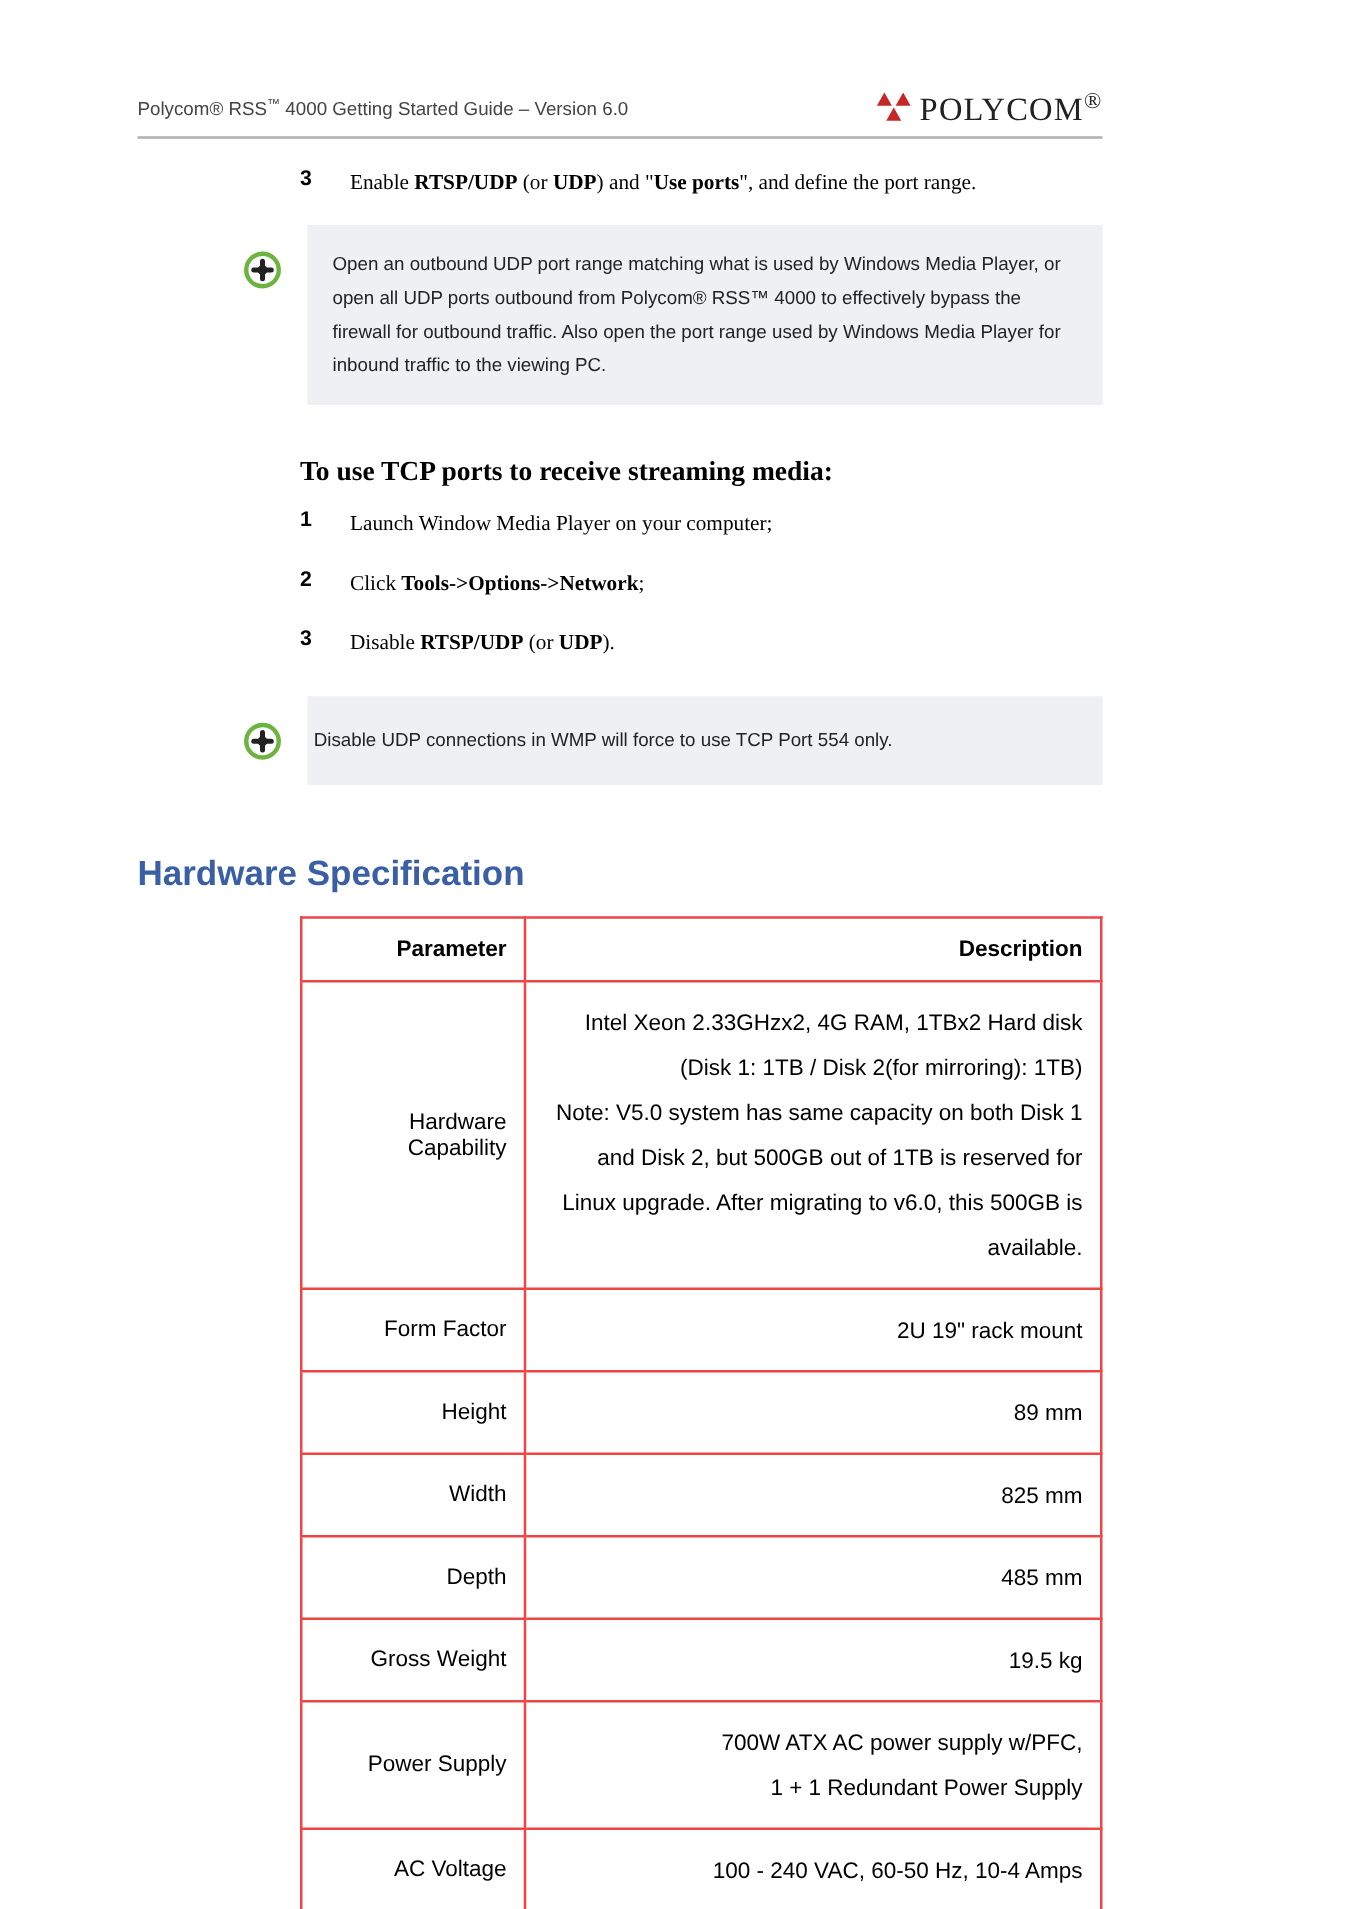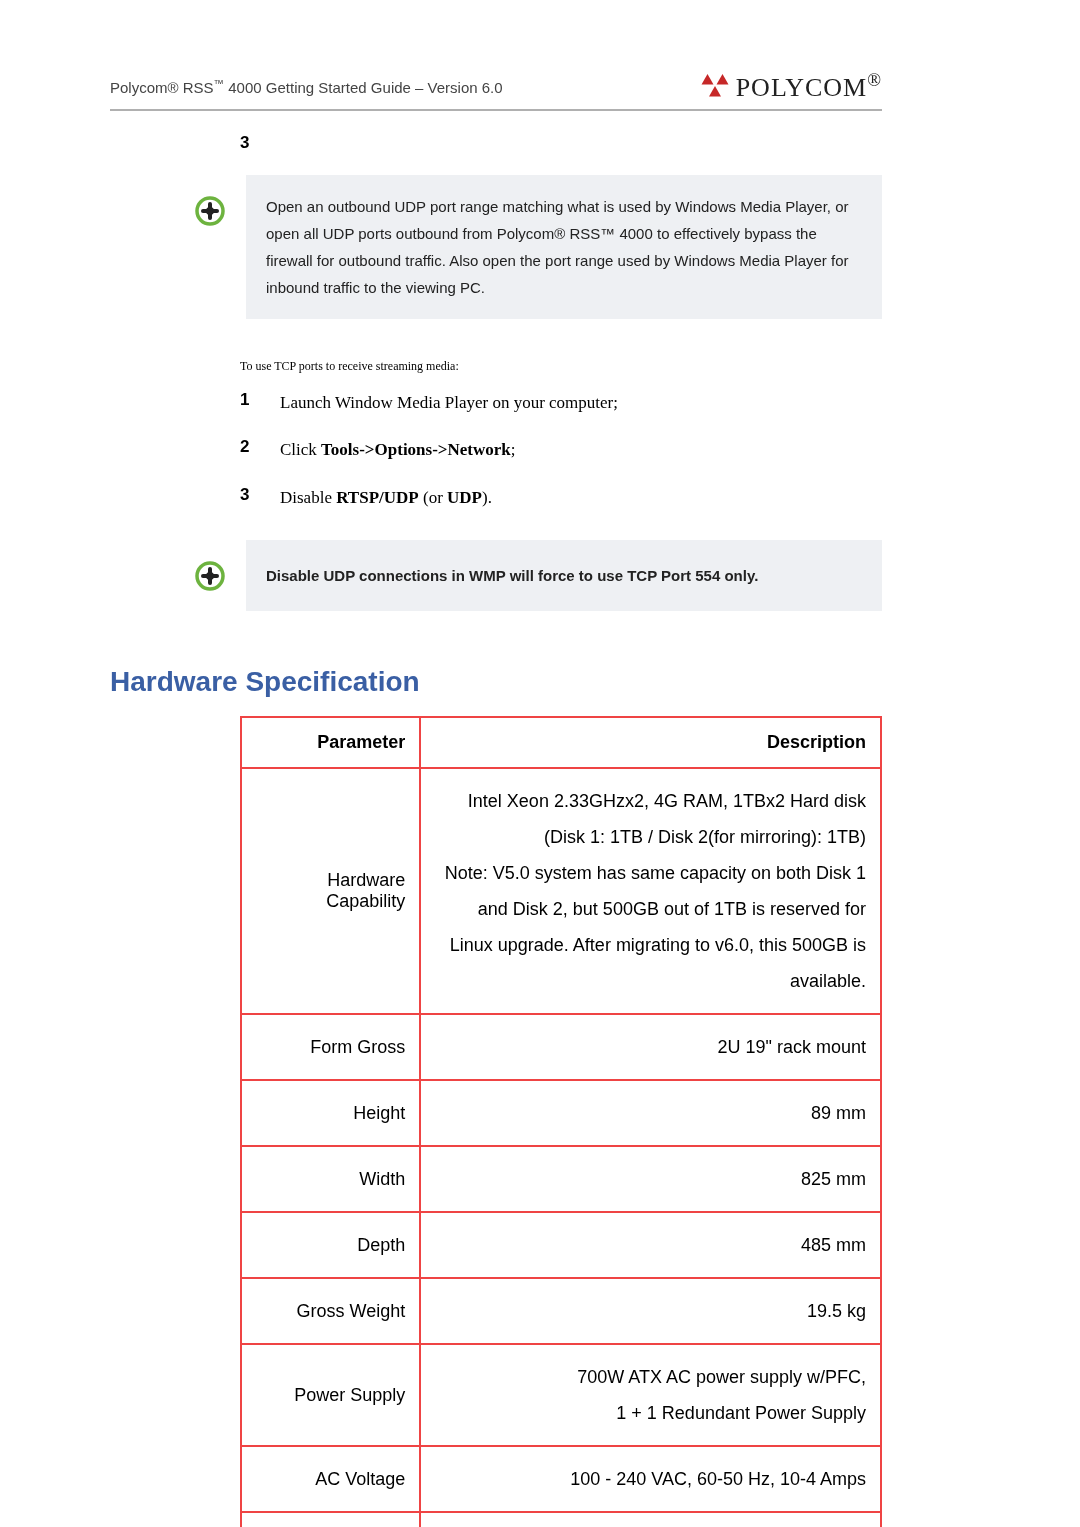--- a/index.html
+++ b/index.html
@@ -80,22 +80,22 @@
     background: #eef0f3;
     padding: 18px 20px;
     flex: 1;
     font-family: Arial, Helvetica, sans-serif;
     font-size: 15px;
     line-height: 1.8;
     color: #222;
   }
   .sub-heading {
     font-family: Georgia, "Times New Roman", serif;
-    font-weight: normal;
-    font-size: 12px;
+    font-weight: bold;
+    font-size: 22px;
     margin: 10px 0 16px 0;
   }
   .section-title {
     font-family: "Trebuchet MS", "Verdana", sans-serif;
     font-size: 28px;
     font-weight: bold;
     color: #3a5fa4;
     margin: 55px 0 18px 0;
   }
   table.spec {
@@ -141,20 +141,23 @@
         <polygon points="20,18 28,32 12,32" fill="#c62828"></polygon>
       </svg>
       <span><span>POLYCOM</span><span class="sup">®</span></span>
     </div>
   </div>
 
   <div class="content">
 
     <div class="num-list">
       <span class="num">3</span>
+      <span class="text">
+        <span>Enable </span><span class="bold">RTSP/UDP</span><span> (or </span><span class="bold">UDP</span><span>) and "</span><span class="bold">Use ports</span><span>", and define the port range.</span>
+      </span>
     </div>
 
     <div class="note-block">
       <svg class="note-icon" viewBox="0 0 32 32">
         <circle cx="16" cy="16" r="13" fill="none" stroke="#6db33f" stroke-width="3.5"></circle>
         <rect x="14" y="7" width="4" height="10" rx="2" fill="#222"></rect>
         <rect x="7" y="14" width="10" height="4" rx="2" fill="#222"></rect>
         <rect x="15" y="14" width="10" height="4" rx="2" fill="#222"></rect>
         <rect x="14" y="15" width="4" height="10" rx="2" fill="#222"></rect>
         <circle cx="16" cy="16" r="4" fill="#222"></circle>
@@ -185,42 +188,42 @@
 
     <div class="note-block" style="margin-top:30px;">
       <svg class="note-icon" viewBox="0 0 32 32">
         <circle cx="16" cy="16" r="13" fill="none" stroke="#6db33f" stroke-width="3.5"></circle>
         <rect x="14" y="7" width="4" height="10" rx="2" fill="#222"></rect>
         <rect x="7" y="14" width="10" height="4" rx="2" fill="#222"></rect>
         <rect x="15" y="14" width="10" height="4" rx="2" fill="#222"></rect>
         <rect x="14" y="15" width="4" height="10" rx="2" fill="#222"></rect>
         <circle cx="16" cy="16" r="4" fill="#222"></circle>
       </svg>
-      <div class="note-body" style="padding:22px 20px;font-weight:bold;">Disable UDP connections in WMP will force to use TCP Port 554 only.</div>
+      <div class="note-body" style="padding:22px 5px;">Disable UDP connections in WMP will force to use TCP Port 554 only.</div>
     </div>
 
   </div>
 
   <div class="section-title">Hardware Specification</div>
 
   <div class="content">
     <table class="spec">
       <thead>
         <tr>
           <th style="width:28%;">Parameter</th>
           <th>Description</th>
         </tr>
       </thead>
       <tbody id="spec-body">
           <tr>
             <td>Hardware Capability</td>
             <td class="desc-lines">Intel Xeon 2.33GHzx2, 4G RAM, 1TBx2 Hard disk<br>(Disk 1: 1TB / Disk 2(for mirroring): 1TB)<br>Note: V5.0 system has same capacity on both Disk 1 and Disk 2, but 500GB out of 1TB is reserved for Linux upgrade. After migrating to v6.0, this 500GB is available.</td>
           </tr>
           <tr>
-            <td>Form Gross</td>
+            <td>Form Factor</td>
             <td class="desc-lines">2U 19" rack mount</td>
           </tr>
           <tr>
             <td>Height</td>
             <td class="desc-lines">89 mm</td>
           </tr>
           <tr>
             <td>Width</td>
             <td class="desc-lines">825 mm</td>
           </tr>

